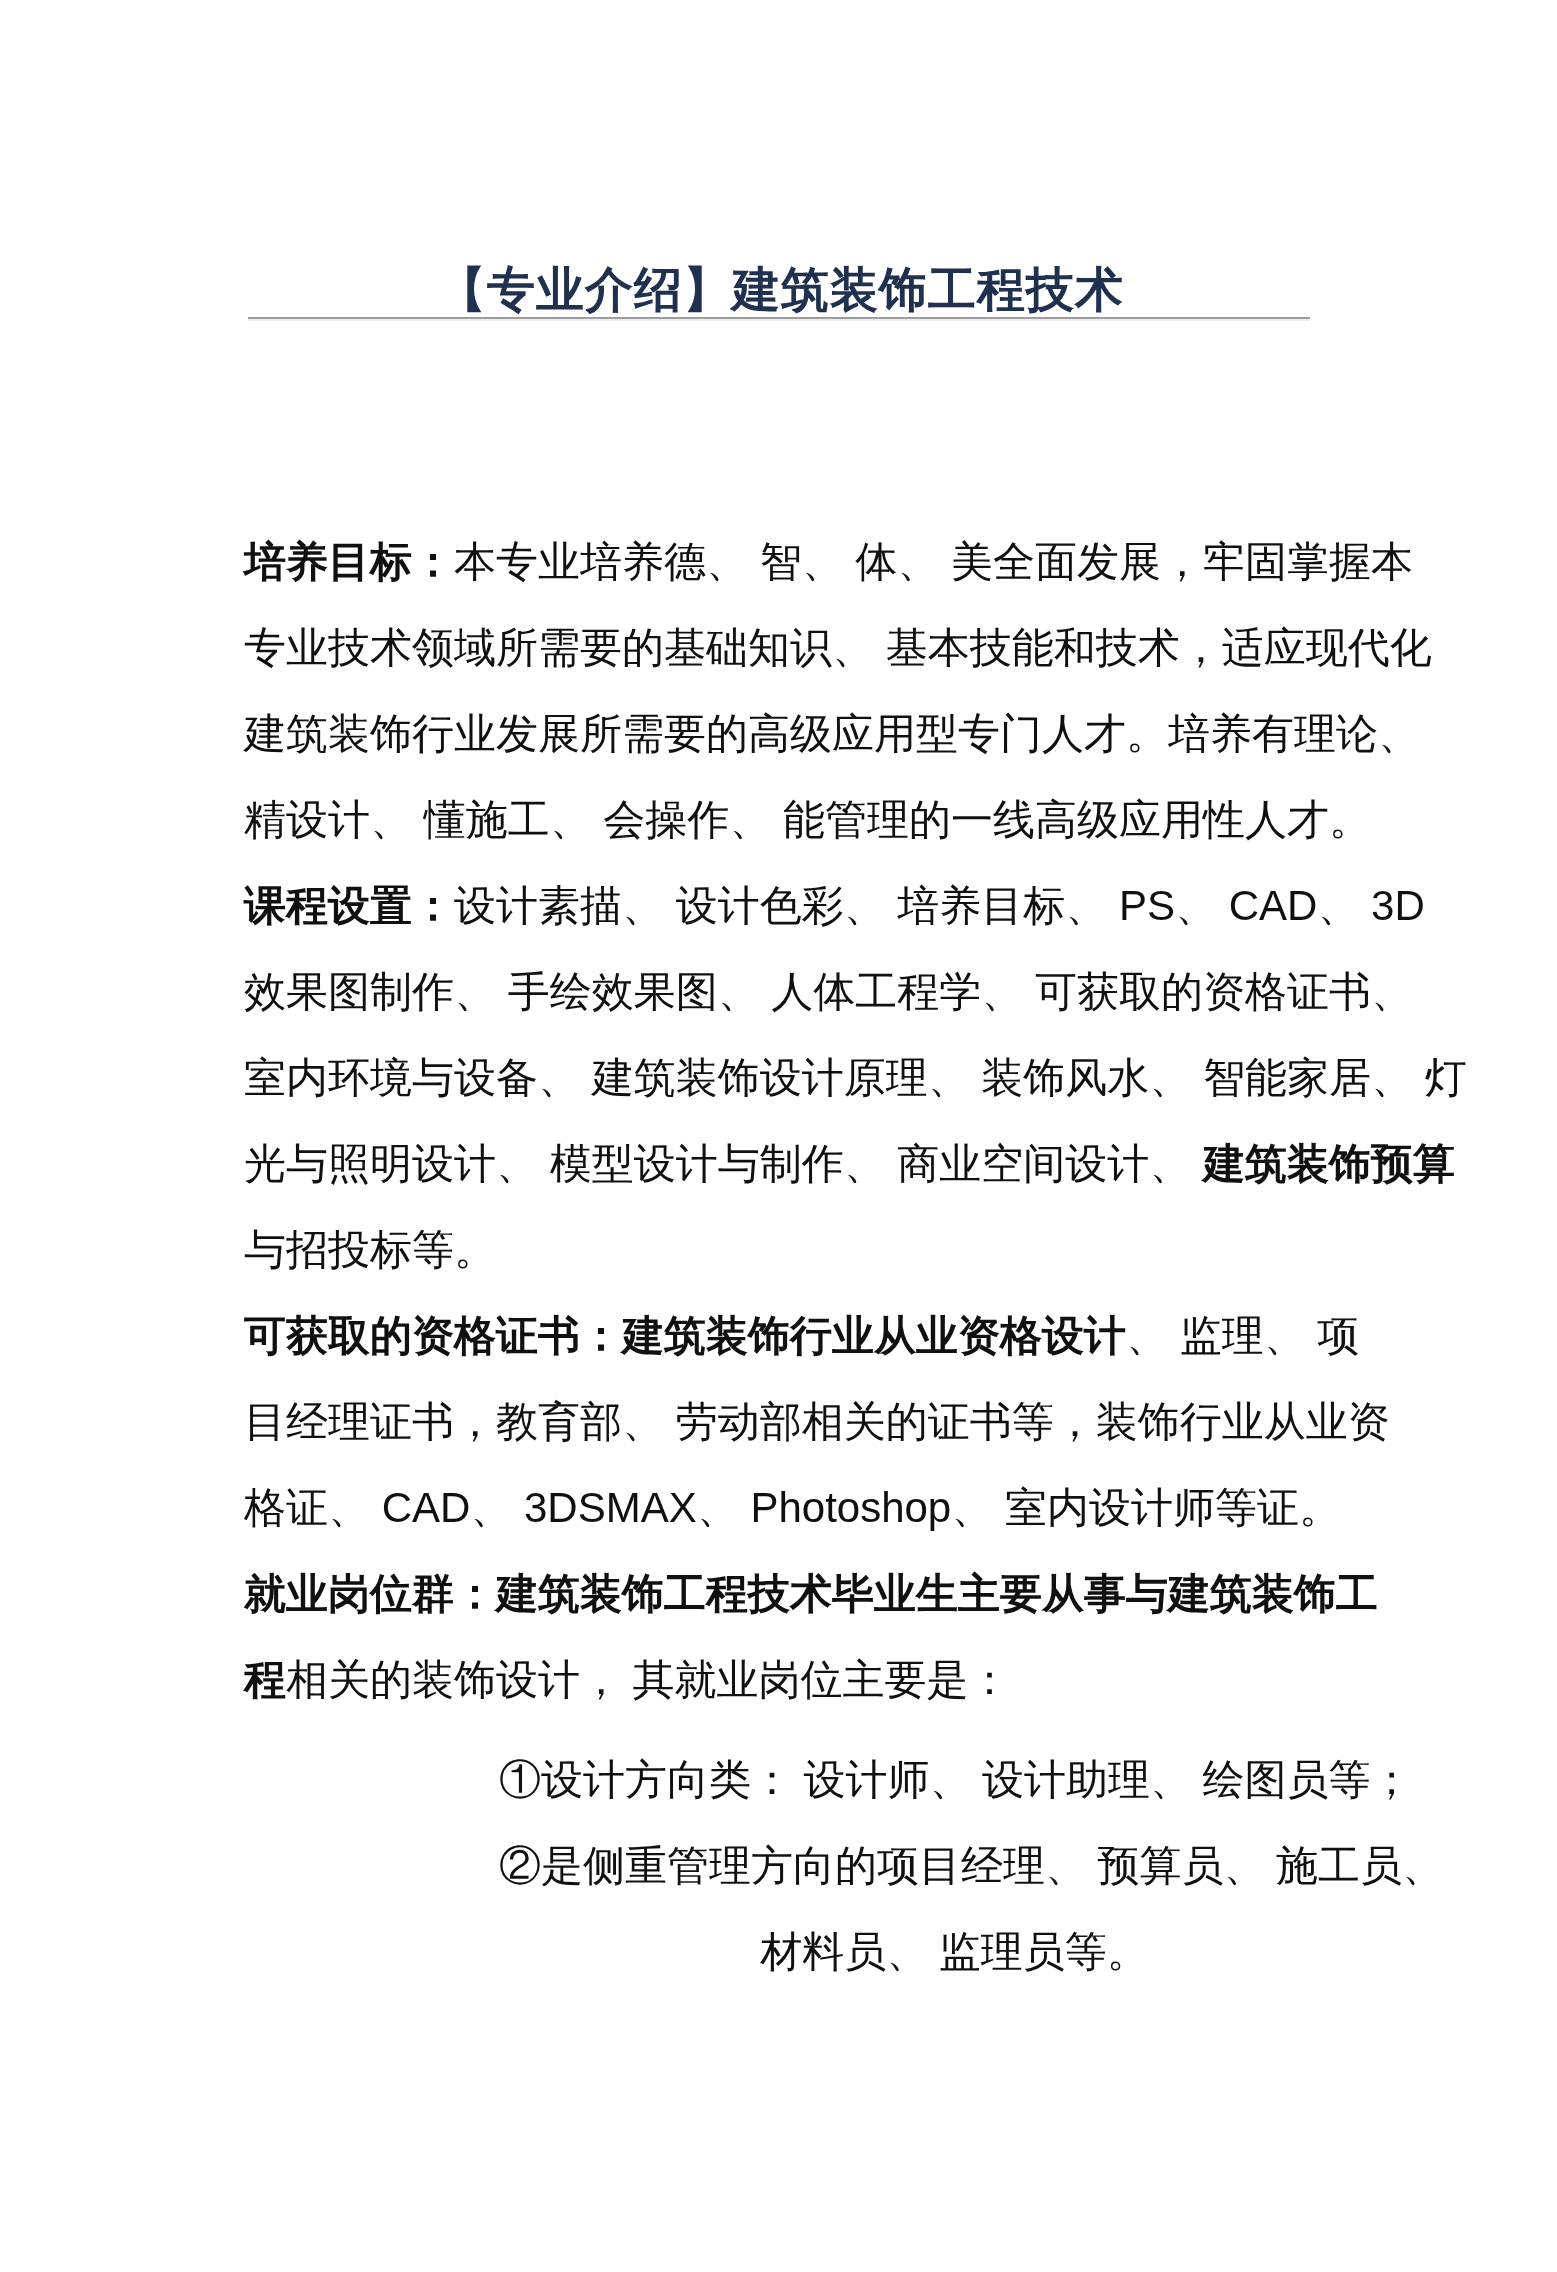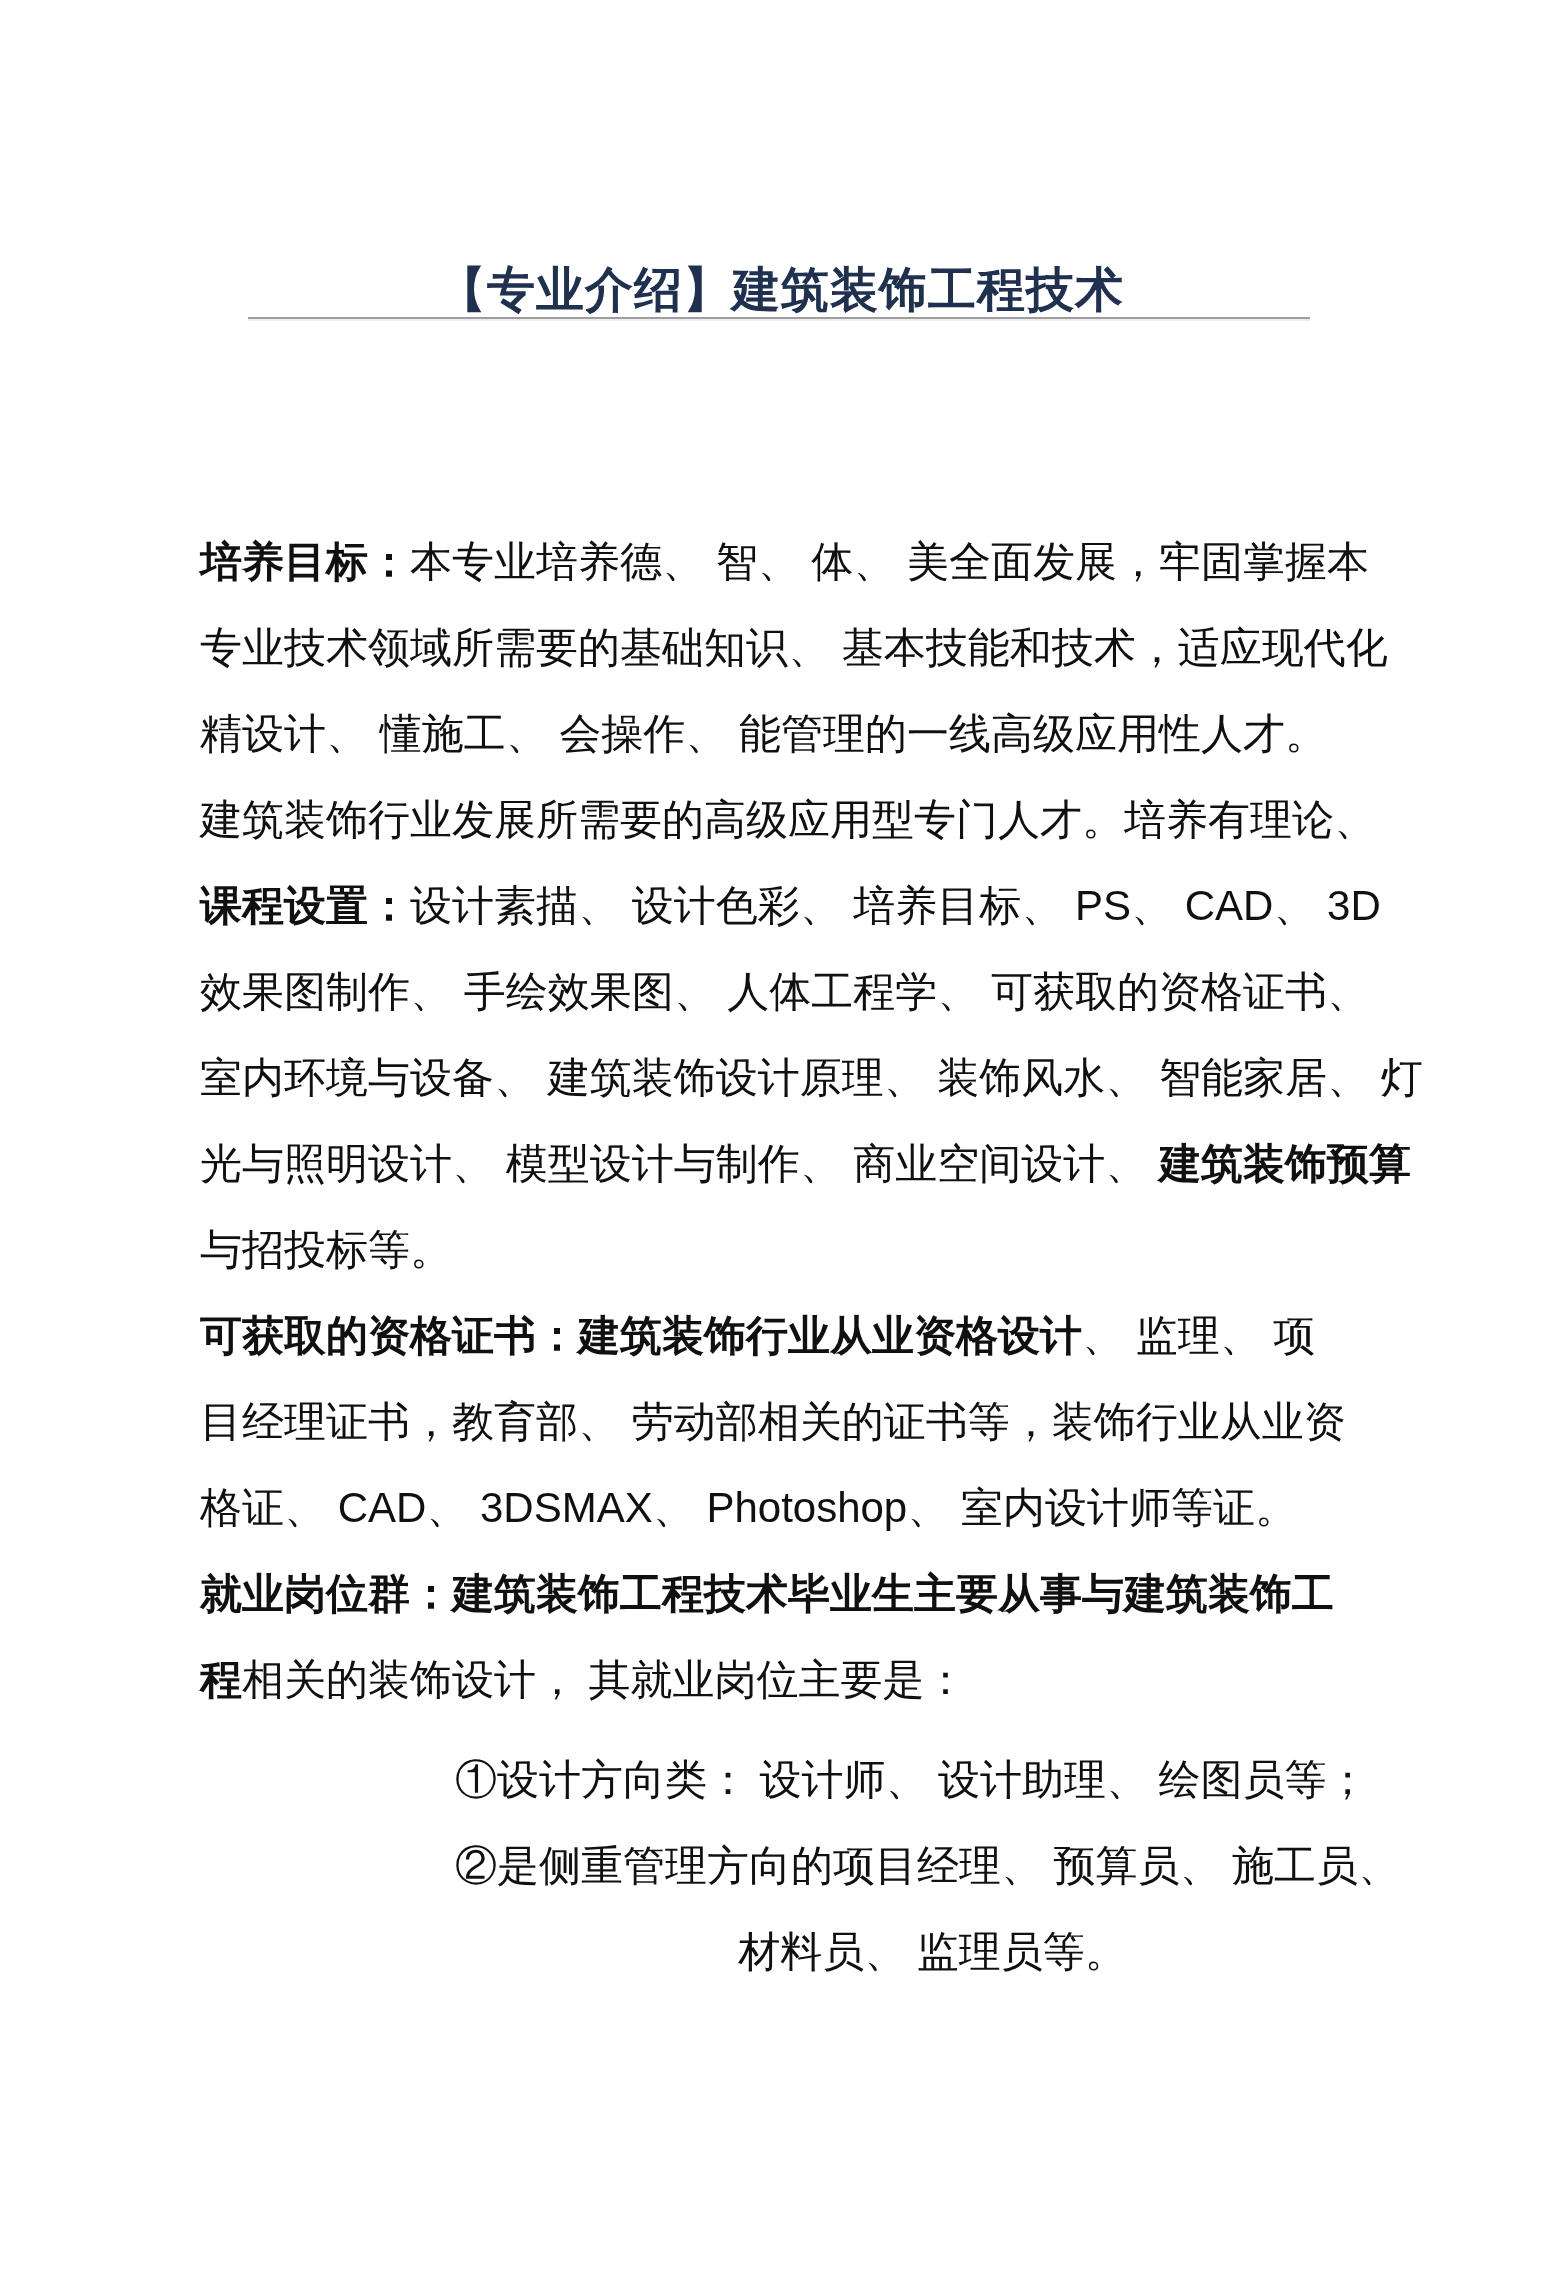--- a/index.html
+++ b/index.html
@@ -38,42 +38,43 @@
   .body-text {
     position: absolute;
     left: 200px;
     top: 519px;
     width: 1190px;
     font-size: 42px;
   }
   .line {
     line-height: 86px;
     white-space: nowrap;
+    margin-left: 44px;
   }
   .line.gap { margin-top: 14px; }
   .ind1 { padding-left: 255px; }
   .ind2 { padding-left: 275px; text-align: center; }
   
   .seg-h  { font-weight: bold; }
   .seg-r  { font-weight: normal; }
   .seg-bb { font-weight: bold; }
   .seg-s  { font-family: "Liberation Serif", "DejaVu Serif", serif; font-weight: normal; }
 </style>
 </head>
 <body style="background: rgb(255, 255, 255); color: rgb(16, 16, 16);">
 
 <h1 class="doc-title" style="color: rgb(32, 48, 79);">【专业介绍】建筑装饰工程技术</h1>
 
 <div class="title-rule" style="background: rgb(158, 158, 158);"></div>
 
 <div class="body-text">
     <div class="line ind0"><span class="seg-h">培养目标：</span><span class="seg-r">本专业培养德、 智、 体、 美全面发展，牢固掌握本</span></div>
     <div class="line ind0"><span class="seg-r">专业技术领域所需要的基础知识、 基本技能和技术，适应现代化</span></div>
+    <div class="line ind0"><span class="seg-r">建筑装饰行业发展所需要的高级应用型专门人才。培养有理论、</span></div>
     <div class="line ind0"><span class="seg-r">精设计、 懂施工、 会操作、 能管理的一线高级应用性人才。</span></div>
-    <div class="line ind0"><span class="seg-r">建筑装饰行业发展所需要的高级应用型专门人才。培养有理论、</span></div>
     <div class="line ind0"><span class="seg-h">课程设置：</span><span class="seg-r">设计素描、 设计色彩、 培养目标、 PS、 CAD、 3D</span></div>
     <div class="line ind0"><span class="seg-r">效果图制作、 手绘效果图、 人体工程学、 可获取的资格证书、</span></div>
     <div class="line ind0"><span class="seg-r">室内环境与设备、 建筑装饰设计原理、 装饰风水、 智能家居、 灯</span></div>
     <div class="line ind0"><span class="seg-r">光与照明设计、 模型设计与制作、 商业空间设计、 </span><span class="seg-bb">建筑装饰预算</span></div>
     <div class="line ind0"><span class="seg-r">与招投标等。</span></div>
     <div class="line ind0"><span class="seg-h">可获取的资格证书：</span><span class="seg-bb">建筑装饰行业从业资格设计</span><span class="seg-r">、 监理、 项</span></div>
     <div class="line ind0"><span class="seg-r">目经理证书，教育部、 劳动部相关的证书等，装饰行业从业资</span></div>
     <div class="line ind0"><span class="seg-r">格证、 CAD、 3DSMAX、 Photoshop、 室内设计师等证。</span></div>
     <div class="line ind0"><span class="seg-h">就业岗位群：</span><span class="seg-bb">建筑装饰工程技术毕业生主要从事与建筑装饰工</span></div>
     <div class="line ind0"><span class="seg-bb">程</span><span class="seg-s">相关的装饰设计， 其就业岗位主要是：</span></div>

